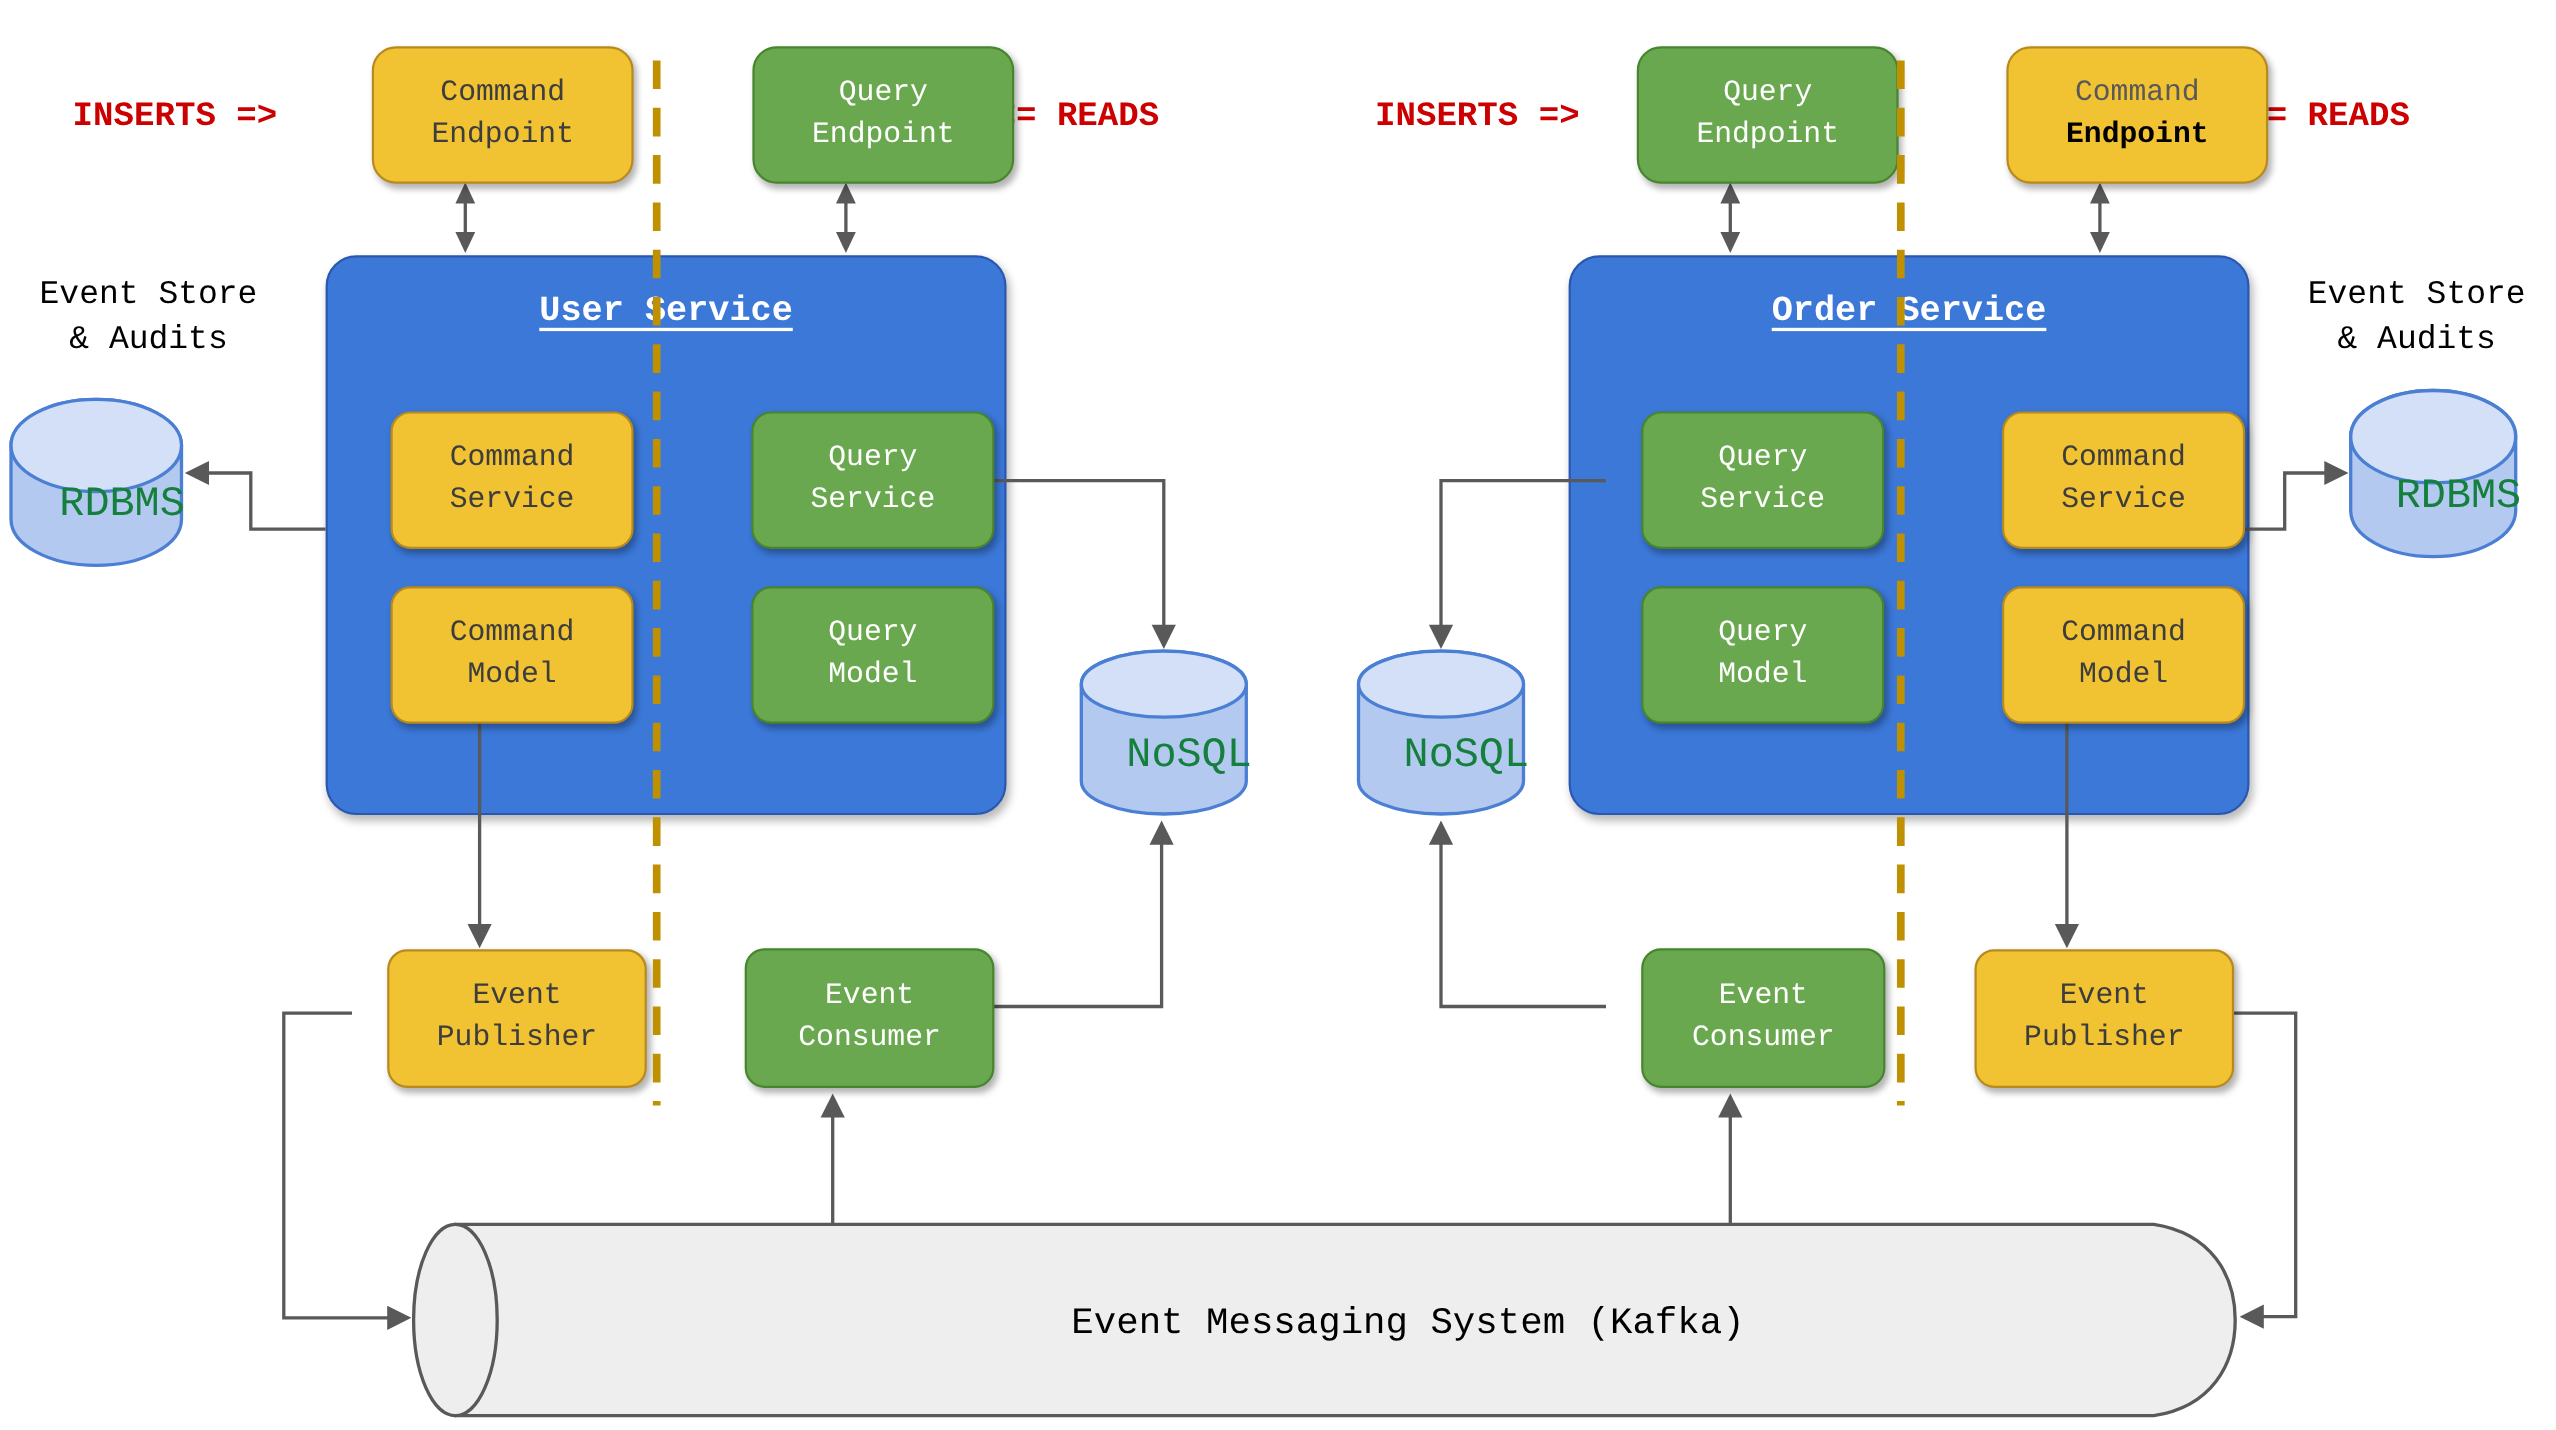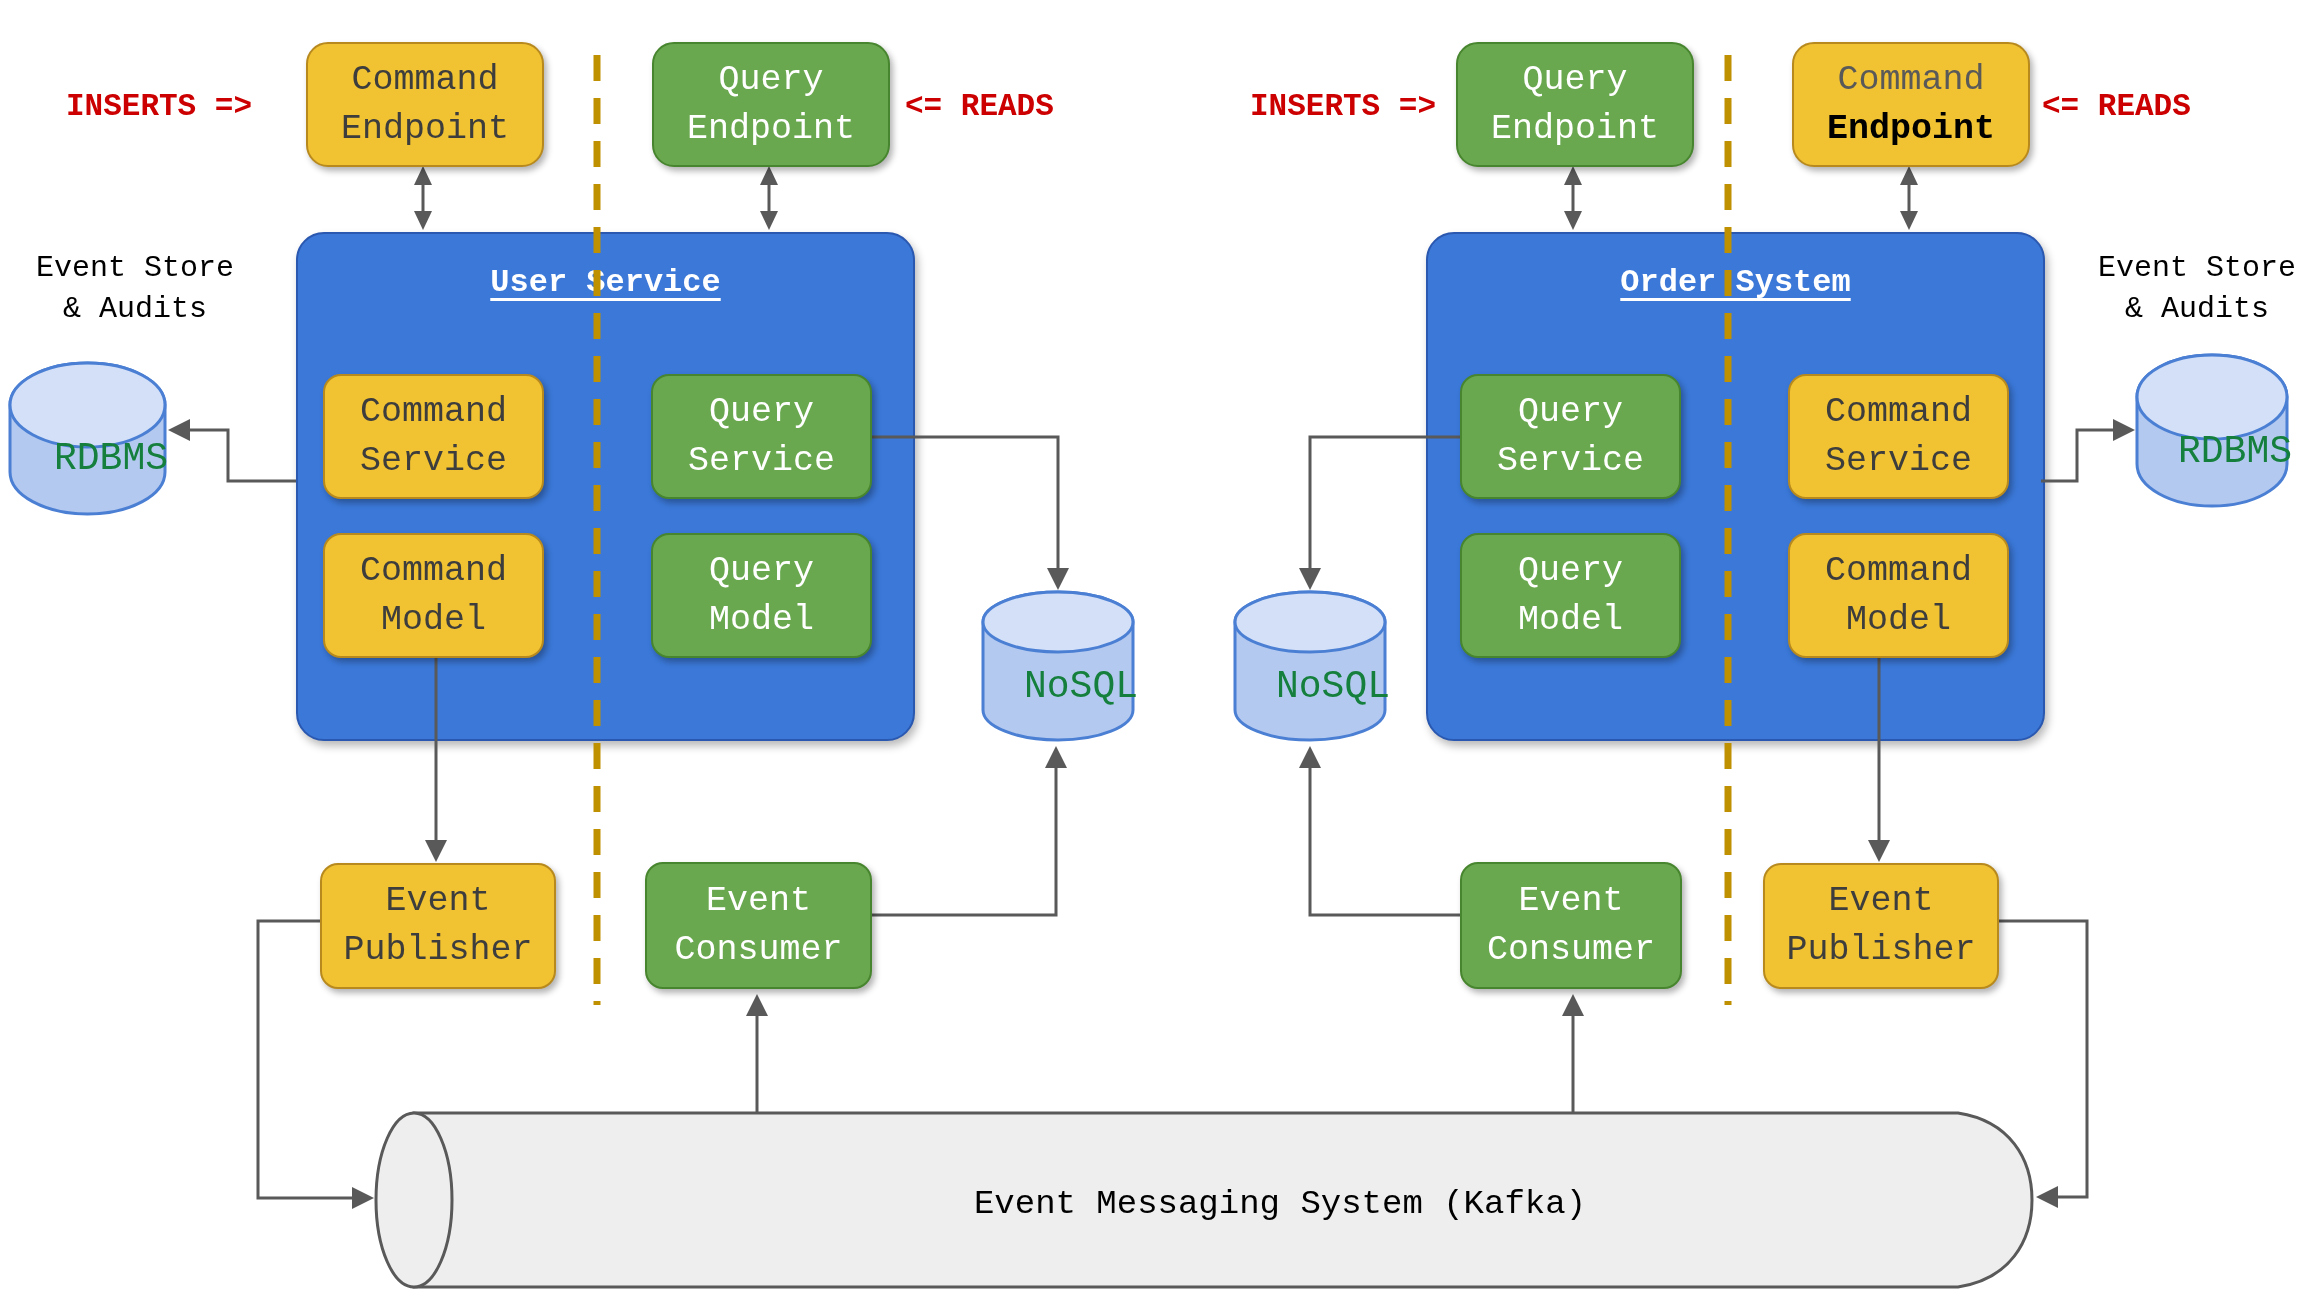--- a/index.html
+++ b/index.html
@@ -9,22 +9,22 @@
   #bg-layer{z-index:1;}
   #line-layer{z-index:3;}
   #dash-layer{z-index:5;}
 
   .service-box{position:absolute;background:#3b78d8;border:2px solid #2a58b0;border-radius:28px;
                box-shadow:3px 5px 8px rgba(0,0,0,0.28);z-index:2;}
   .service-title{position:absolute;top:30px;left:0;width:100%;text-align:center;color:#ffffff;
                  font-size:32px;font-weight:bold;text-decoration:underline;text-underline-offset:7px;
                  z-index:4;}
   .node{position:absolute;display:flex;align-items:center;justify-content:center;text-align:center;
-        font-size:35px;line-height:1.4;border-radius:18px;z-index:4;
-        box-shadow:3px 4px 6px rgba(0,0,0,0.3);white-space:pre-line;}
+        font-size:27px;line-height:1.4;border-radius:18px;z-index:4;
+        box-shadow:3px 4px 6px rgba(0,0,0,0.3);white-space:pre-line;margin-left:32px;}
   .yellow{background:#f1c232;border:2px solid #b88a1e;color:#3d3d3d;}
   .green{background:#6aa84f;border:2px solid #47852e;color:#ffffff;}
   .endpoint{border-radius:22px;}
   .two-tone{flex-direction:column;}
   .tone-gray{color:#595959;}
   .tone-black{color:#000000;font-weight:bold;}
 
   .annot{position:absolute;font-size:30px;color:#000000;text-align:center;line-height:1.35;z-index:2;font-family:Liberation Mono, monospace;}
   .red{color:#cc0000;font-weight:bold;font-size:31px;white-space:nowrap;text-align:left;}
   .dblabel{position:absolute;font-size:38px;color:#15803d;text-align:right;z-index:2;}
@@ -60,21 +60,21 @@
     <g>
       <path d="M414,1113 L1958,1113 C2010,1121 2032,1159 2032,1200 C2032,1241 2010,1279 1958,1287 L414,1287 L414,1113 Z" fill="#eeeeee" stroke="#595959" stroke-width="3"></path>
       <ellipse cx="414" cy="1200" rx="38" ry="87" fill="#eeeeee" stroke="#595959" stroke-width="3"></ellipse>
     </g>
   </svg>
 
   <div class="service-box" style="left:296px;top:232px;width:615px;height:505px;">
     <div class="service-title">User Service</div>
   </div>
   <div class="service-box" style="left:1426px;top:232px;width:615px;height:505px;">
-    <div class="service-title">Order System</div>
+    <div class="service-title">Order Service</div>
   </div>
 
   <div class="node yellow endpoint" style="left:306px;top:42px;width:234px;height:121px;">Command
 Endpoint</div>
   <div class="node green endpoint" style="left:652px;top:42px;width:234px;height:121px;">Query
 Endpoint</div>
   <div class="node yellow" style="left:323px;top:374px;width:217px;height:121px;">Command
 Service</div>
   <div class="node green" style="left:651px;top:374px;width:217px;height:121px;">Query
 Service</div>

